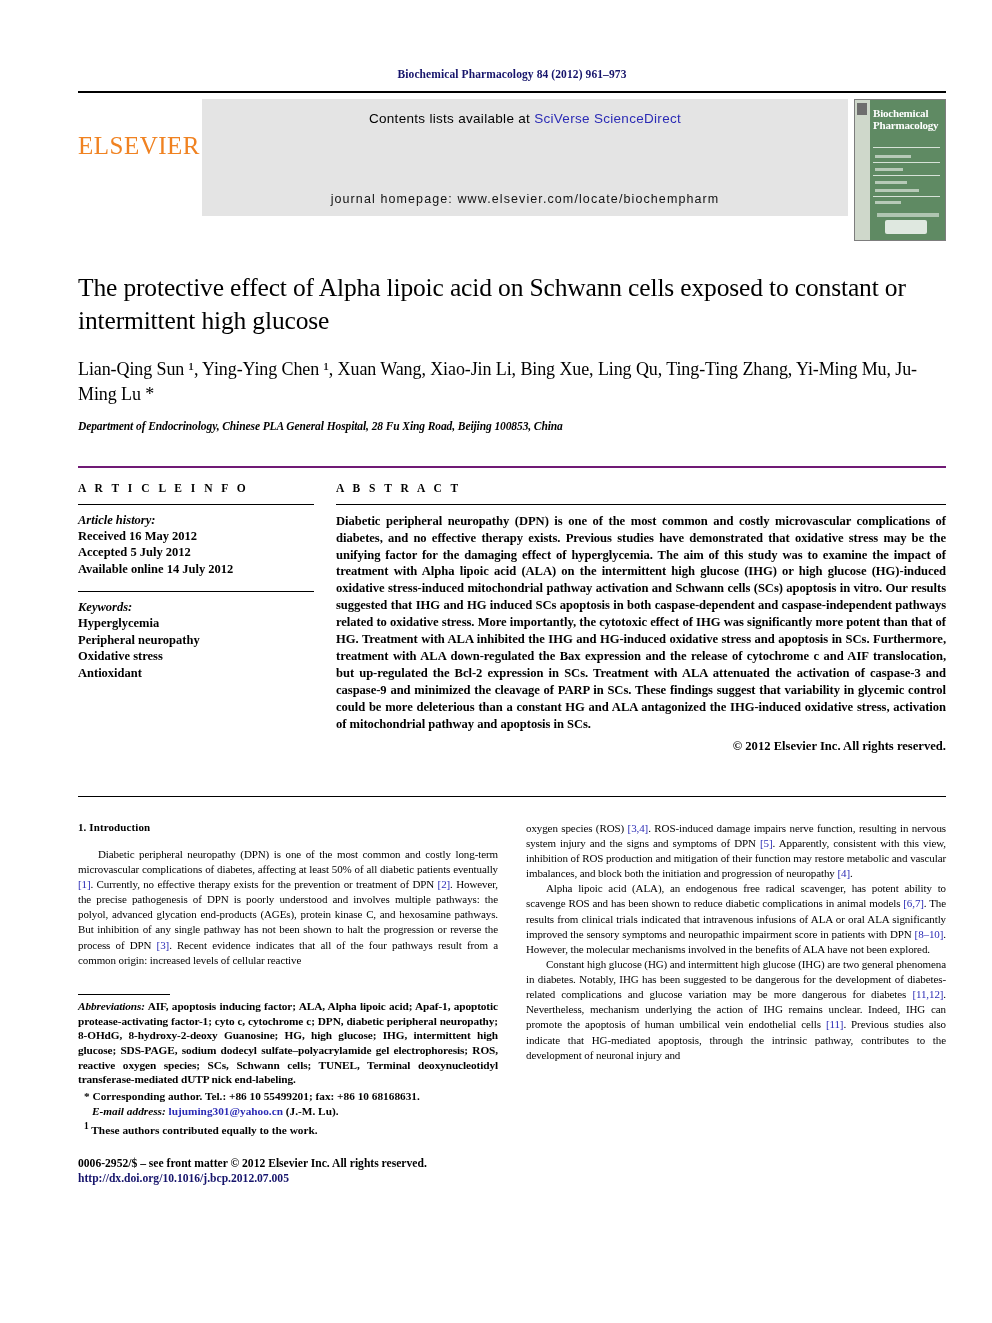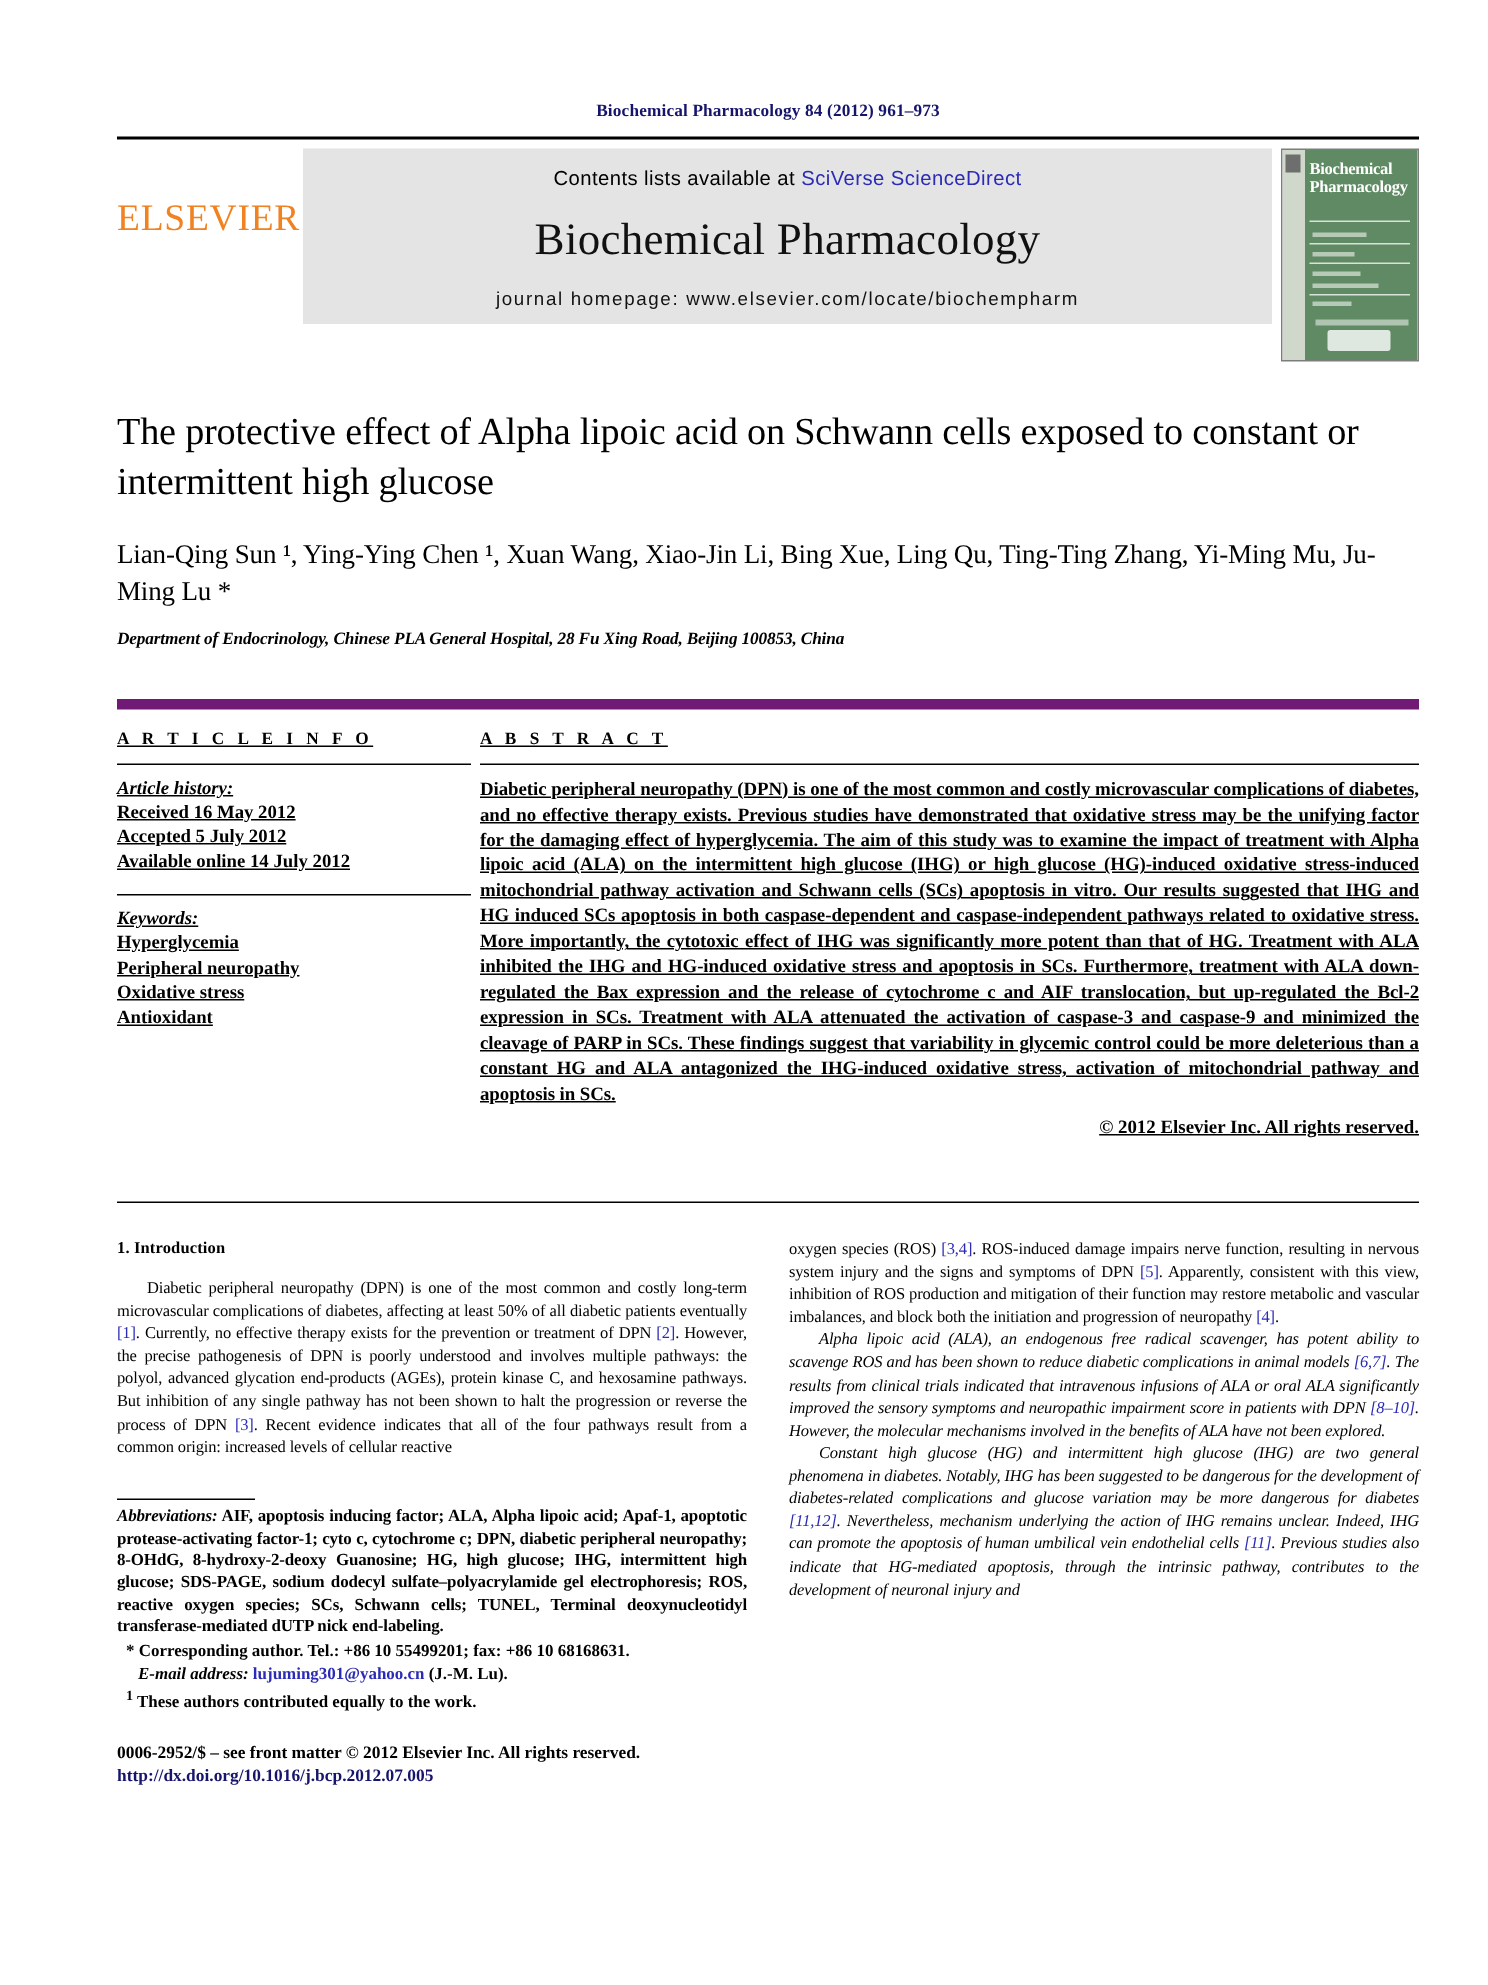--- a/index.html
+++ b/index.html
@@ -165,25 +165,24 @@
     font-size: 11.5px;
     font-style: italic;
     font-weight: bold;
     margin-top: 12px;
     letter-spacing: -0.1px;
   }
 
   
   .infoabs {
     margin: 34px 62px 0 62px;
-    border-top: 7px solid #701a75;
+    border-top: 2px solid #701a75;
     padding-top: 14px;
     display: flex;
-    gap: 6px;
-    text-decoration: underline;
+    gap: 22px;
   }
   .col-info { flex: 0 0 236px; }
   .col-abs  { flex: 1 1 auto; }
   .sec-head {
     font-family: "Liberation Serif", serif;
     font-weight: bold;
     font-size: 11.5px;
     letter-spacing: 3px;
     margin-bottom: 10px;
   }
@@ -222,21 +221,21 @@
     letter-spacing: 0.1px;
   }
   p.para {
     margin: 0;
     font-size: 11px;
     line-height: 1.375;
     text-align: justify;
     text-indent: 20px;
     letter-spacing: -0.1px;
   }
-  p.para + p.para { margin-top: 0; font-style: italic; }
+  p.para + p.para { margin-top: 0; }
   .ref { color: #2b2bb5; }
 
   
   .footnotes {
     margin-top: 22px;
     padding-top: 4px;
   }
   .fn-rule { width: 92px; border-top: 1.4px solid #000; margin-bottom: 4px; }
   .fn-text {
     font-size: 11.3px;
@@ -311,21 +310,20 @@
           <rect x="14" y="84" width="76" height="1.2"></rect>
         </g>
       </svg>
       <div class="elsevier-word">ELSEVIER</div>
     </div>
 
     <div class="grey-band">
       <div class="contents-line">
         <span>Contents lists available at </span><span class="sd-link">SciVerse ScienceDirect</span>
       </div>
-      <div class="journal-title">Biochemical Pharmacology</div>
       <div class="homepage-line">journal homepage: www.elsevier.com/locate/biochempharm</div>
     </div>
 
     <div class="cover">
       <div class="cover-inner"></div>
       <div class="cover-leftstrip"></div>
       <div class="cover-elsbox"></div>
       <div class="cover-title">
         <div>Biochemical</div>
         <div>Pharmacology</div>

